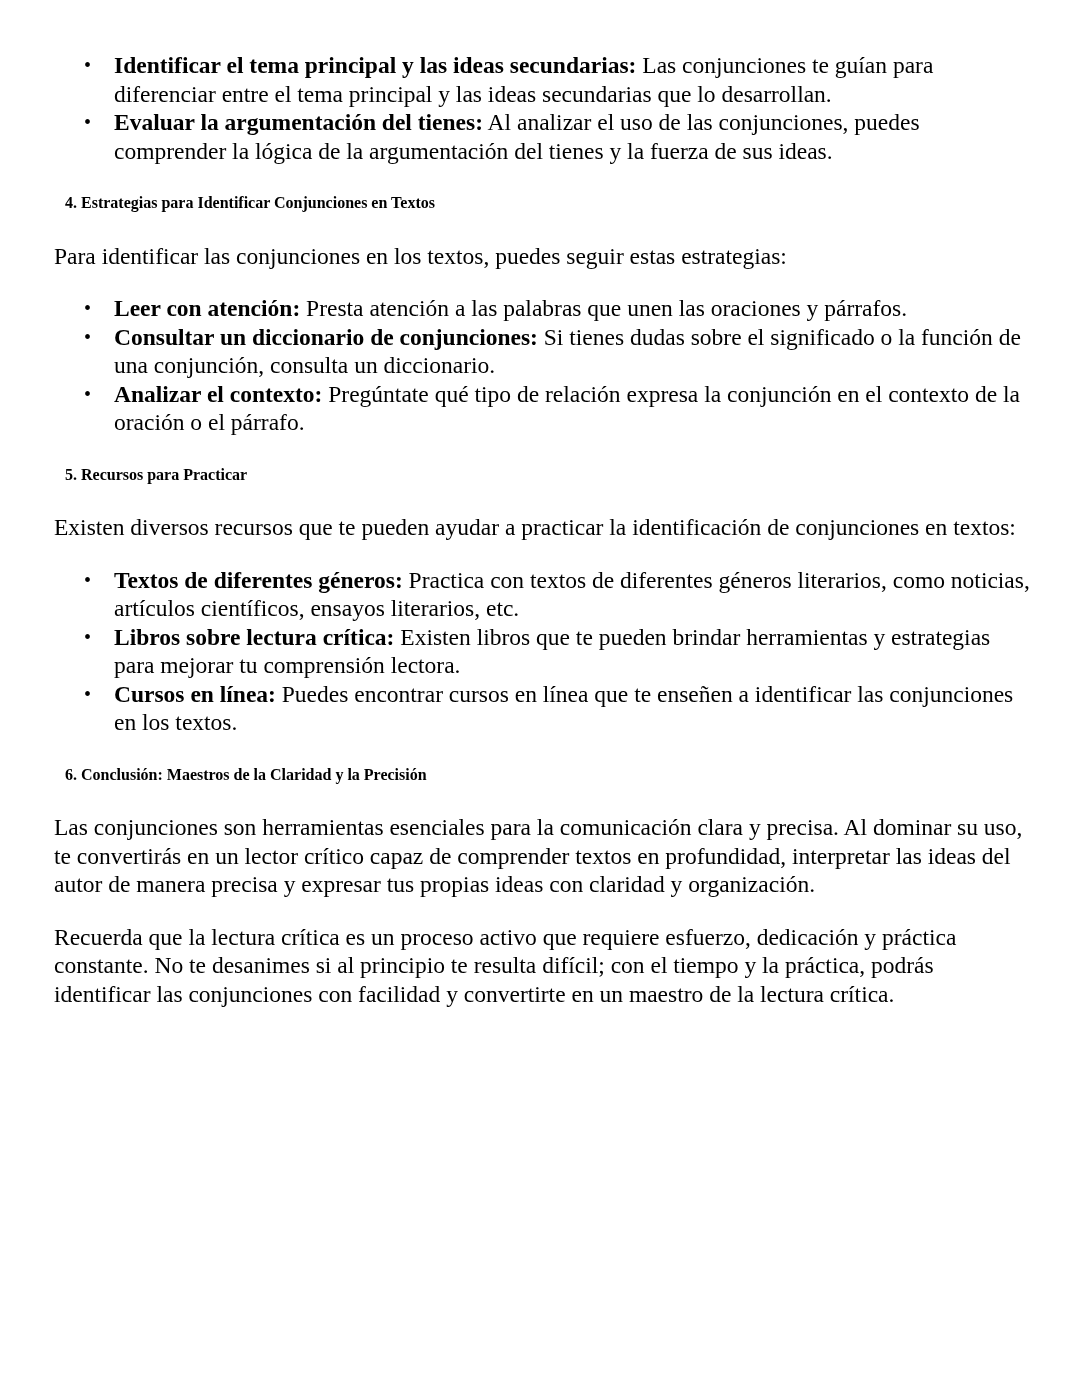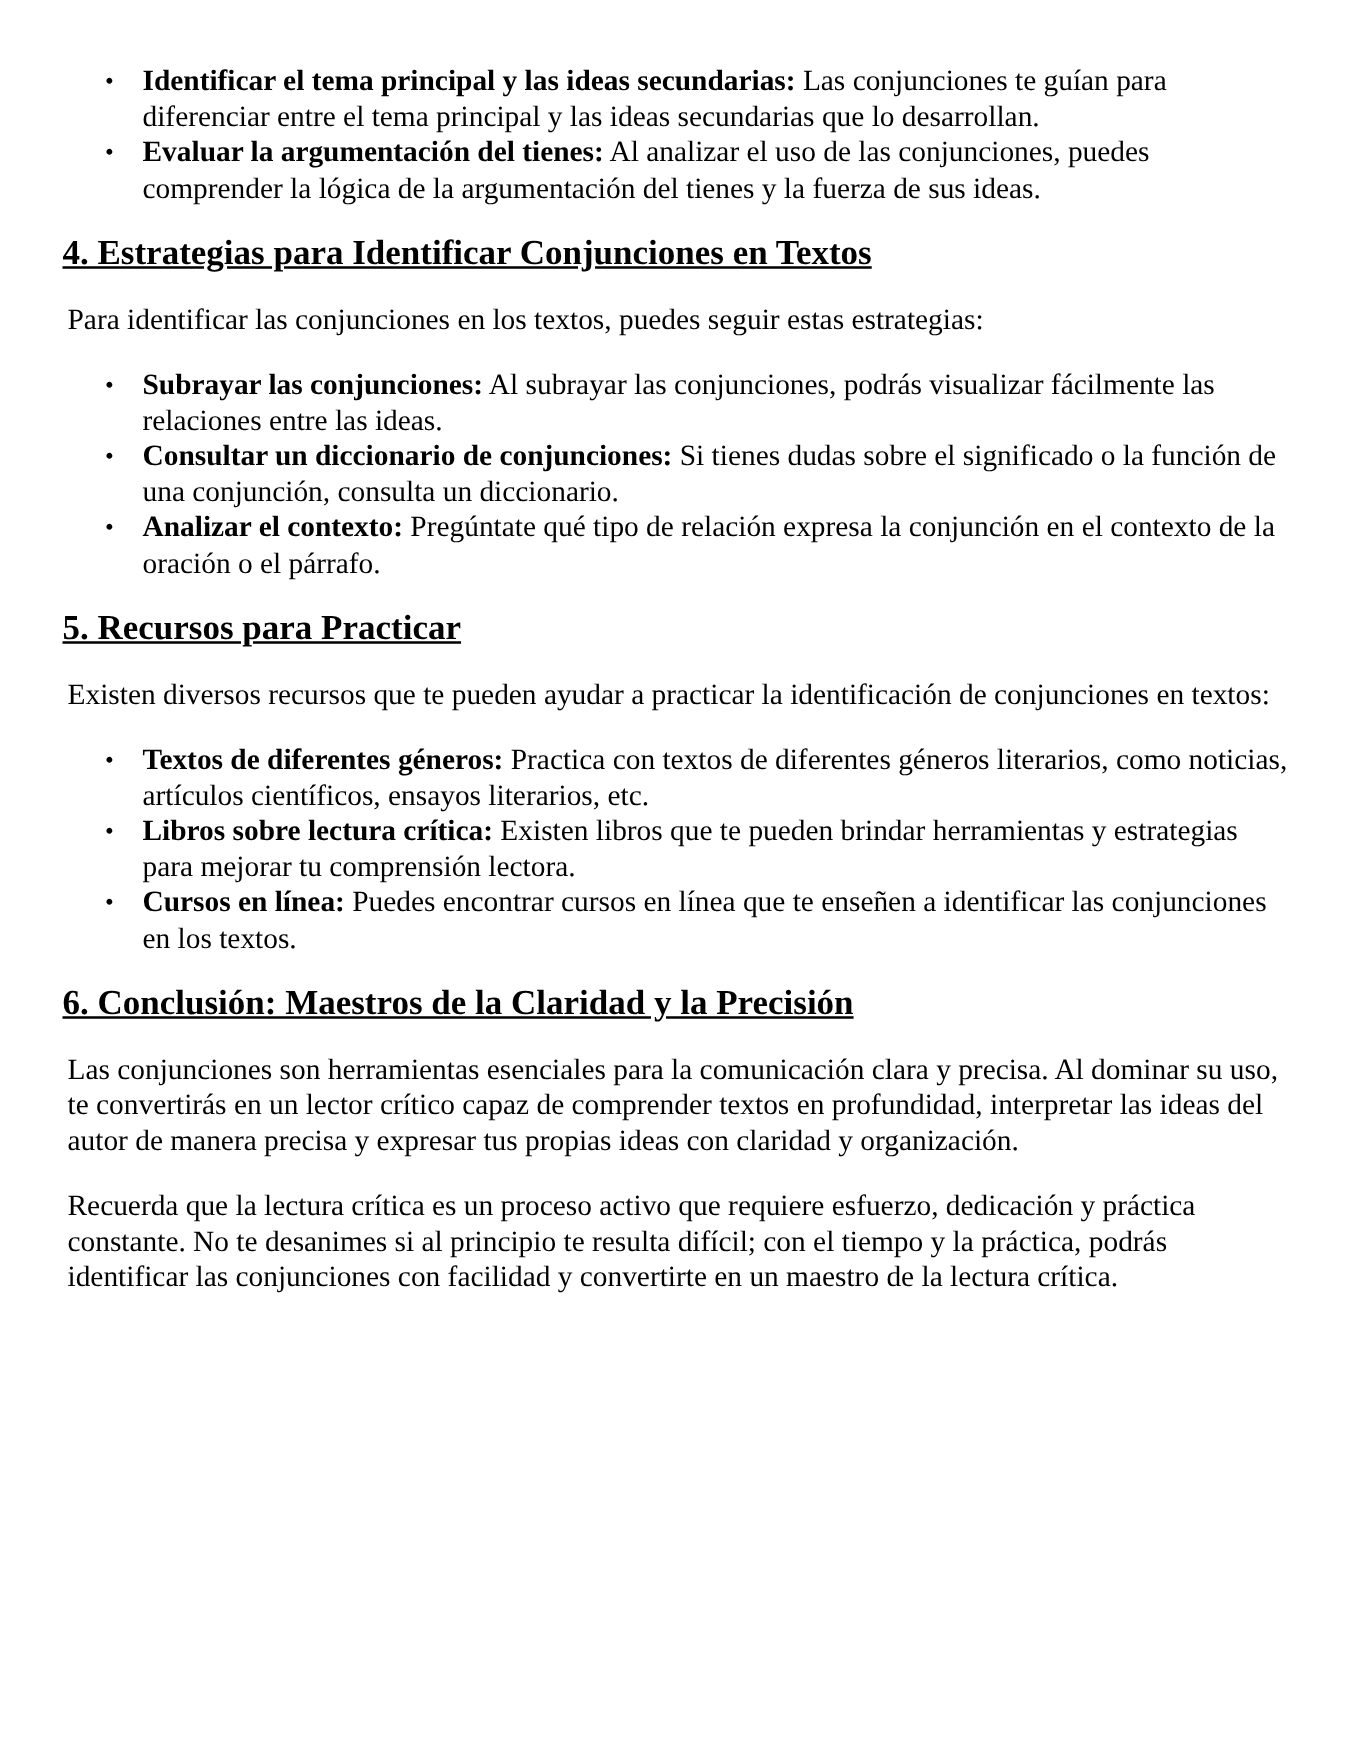--- a/index.html
+++ b/index.html
@@ -37,25 +37,24 @@
       position: absolute;
       left: -30px;
       top: 0;
       font-size: 20px;
     }
     b {
       font-weight: bold;
       font-family: Liberation Serif, serif;
     }
     h2 {
-      font-size: 28px;
+      font-size: 16px;
       font-weight: bold;
-      margin: 0;
+      margin: 15px;
       line-height: 28.5px;
-      text-decoration: underline;
     }
     p {
       margin: 4px;
     }
     .gap-after-list { margin-top: 24px; }
     .gap-after-head { margin-top: 24px; }
     .gap-after-para { margin-top: 24px; }
   </style>
 </head>
 <body>
@@ -63,21 +62,21 @@
 <div class="page">
 
   <ul>
     <li><b>Identificar el tema principal y las ideas secundarias:</b><span> Las conjunciones te guían para diferenciar entre el tema principal y las ideas secundarias que lo desarrollan.</span></li>
     <li><b>Evaluar la argumentación del tienes:</b><span> Al analizar el uso de las conjunciones, puedes comprender la lógica de la argumentación del tienes y la fuerza de sus ideas.</span></li>
   </ul>
 
   <h2 class="gap-after-list">4. Estrategias para Identificar Conjunciones en Textos</h2>
   <p class="gap-after-head">Para identificar las conjunciones en los textos, puedes seguir estas estrategias:</p>
   <ul class="gap-after-para">
-    <li><b>Subrayar las conjunciones:</b><span> Al subrayar las conjunciones, podrás visualizar fácilmente las relaciones entre las ideas.</span></li>
+    <li><b>Leer con atención:</b><span> Presta atención a las palabras que unen las oraciones y párrafos.</span></li>
     <li><b>Consultar un diccionario de conjunciones:</b><span> Si tienes dudas sobre el significado o la función de una conjunción, consulta un diccionario.</span></li>
     <li><b>Analizar el contexto:</b><span> Pregúntate qué tipo de relación expresa la conjunción en el contexto de la oración o el párrafo.</span></li>
   </ul>
 
   <h2 class="gap-after-list">5. Recursos para Practicar</h2>
   <p class="gap-after-head">Existen diversos recursos que te pueden ayudar a practicar la identificación de conjunciones en textos:</p>
   <ul class="gap-after-para">
     <li><b>Textos de diferentes géneros:</b><span> Practica con textos de diferentes géneros literarios, como noticias, artículos científicos, ensayos literarios, etc.</span></li>
     <li><b>Libros sobre lectura crítica:</b><span> Existen libros que te pueden brindar herramientas y estrategias para mejorar tu comprensión lectora.</span></li>
     <li><b>Cursos en línea:</b><span> Puedes encontrar cursos en línea que te enseñen a identificar las conjunciones en los textos.</span></li>

